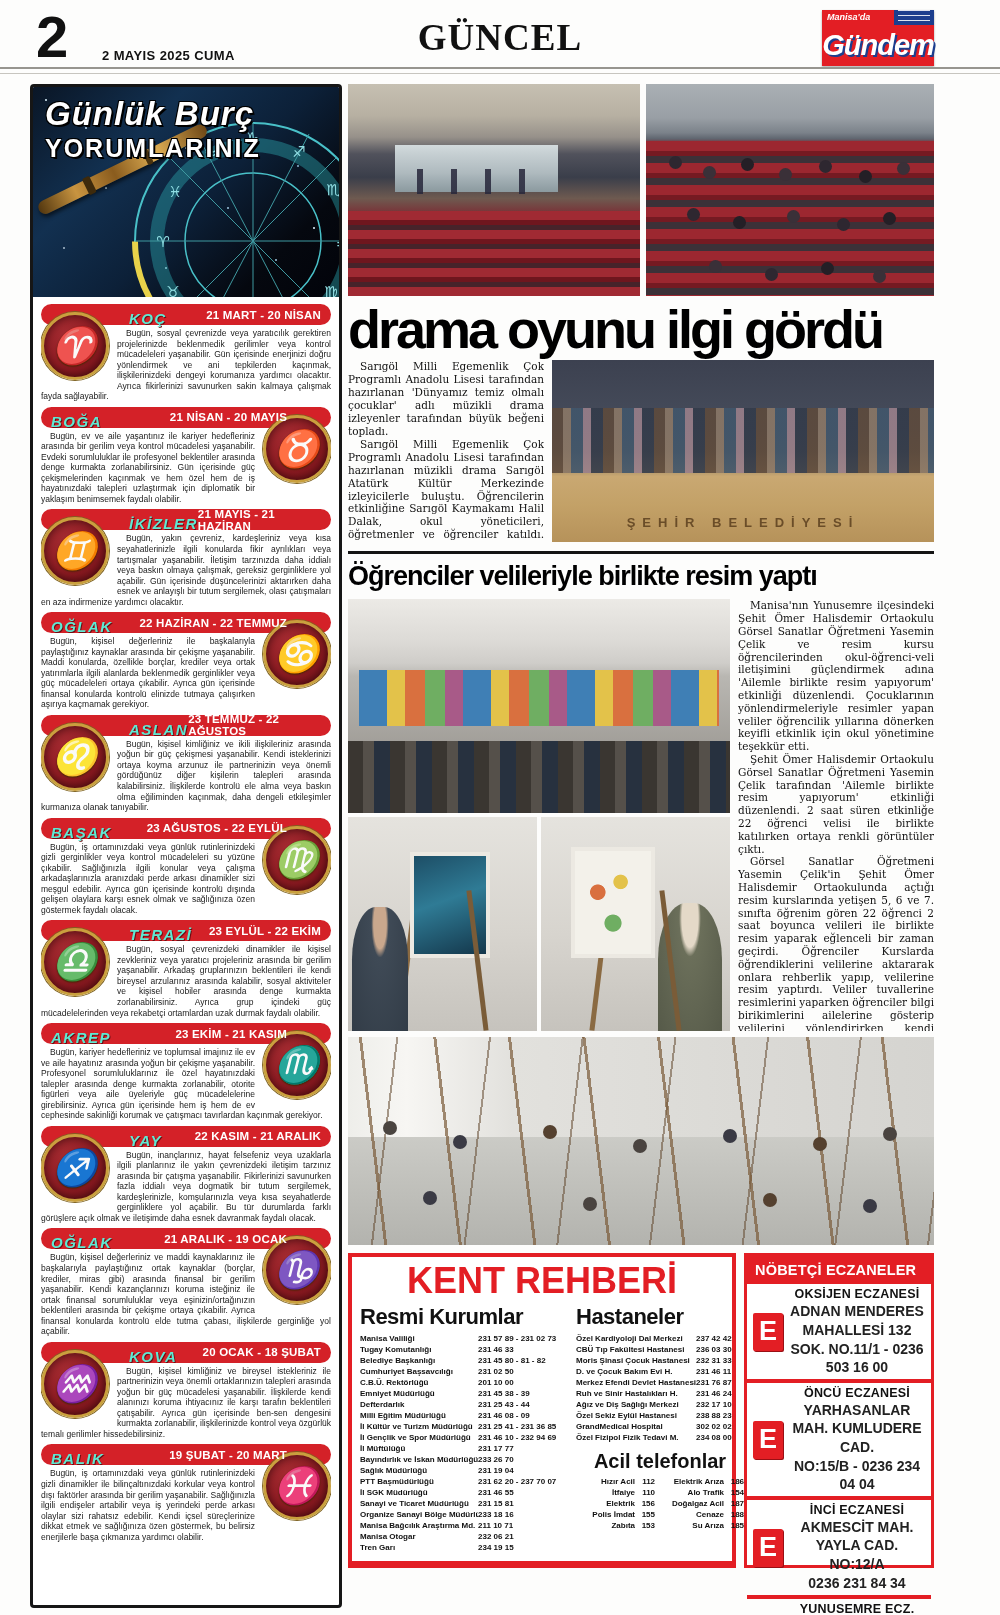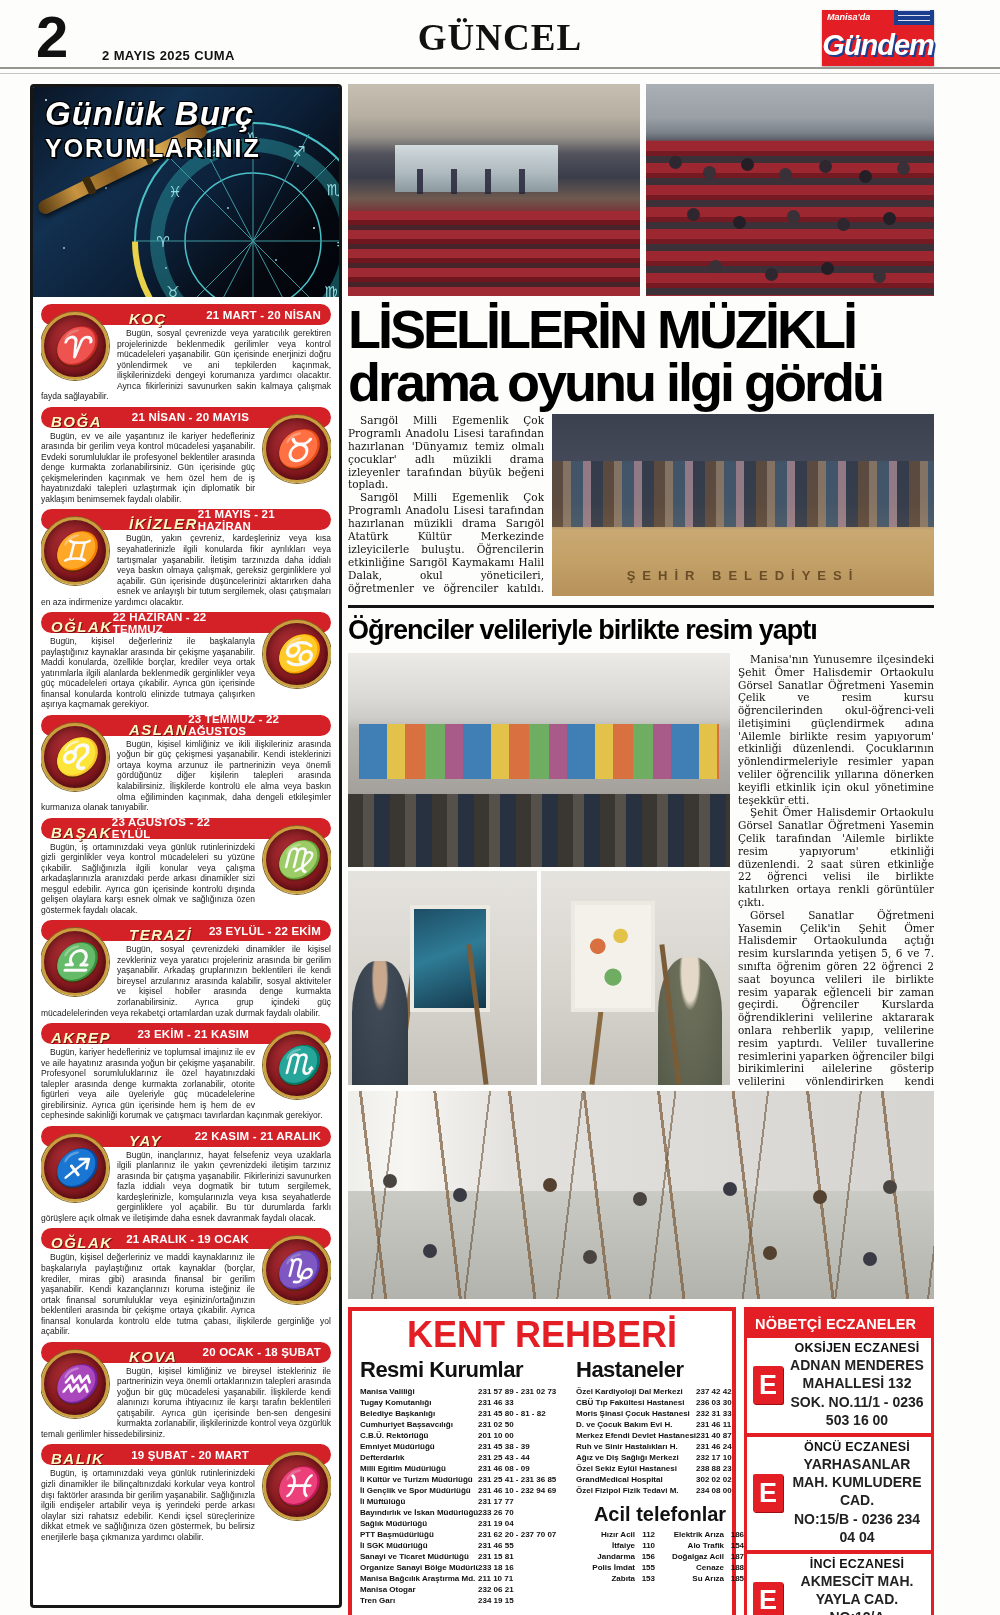--- a/index.html
+++ b/index.html
@@ -46,22 +46,22 @@
   .burc-l1 { font-size:33px; font-weight:bold; font-style:italic; color:#fff; letter-spacing:1px;
              text-shadow:2px 2px 0 #000,-1px -1px 0 #000,1px -1px 0 #000,-1px 1px 0 #000; }
   .burc-l2 { font-size:25px; font-weight:bold; color:#fff; letter-spacing:2px; margin-top:1px;
              text-shadow:2px 2px 0 #000,-1px -1px 0 #000,1px -1px 0 #000,-1px 1px 0 #000; }
 
   .signs { padding:7px 8px 4px; }
   .sign { margin-bottom:5px; overflow:hidden; }
   .sign-banner { display:flex; justify-content:space-between; align-items:center; background:#d42128;
                  border-radius:11px; height:21px; padding:0 10px; }
   .sign[data-side="left"]  .sign-banner { padding-left:88px; }
-  .sign[data-side="right"] .sign-banner { padding-right:82px; }
-  .sign-name  { color:#fef9c3; font-weight:bold; font-style:italic; font-size:15px; letter-spacing:1.5px;
+  .sign[data-side="right"] .sign-banner { padding-right:44px; }
+  .sign-name  { color:#5eead4; font-weight:bold; font-style:italic; font-size:15px; letter-spacing:1.5px;
                 text-shadow:1px 1px 0 #6d0d12;margin-top:8px; }
   .sign-dates { color:#fff; font-weight:bold; font-size:11.5px; letter-spacing:.2px; }
   .sign-body { margin-top:3px; }
   .sign-icon { width:62px; height:62px; border-radius:50%; display:flex; align-items:center; justify-content:center;
                background:radial-gradient(circle at 35% 30%,#a42b31 0%,#8e1b22 55%,#5f0c12 100%);
                border:3px solid #c9a03e; box-shadow:0 0 0 1px #7d611f,inset 0 0 10px rgba(0,0,0,.55);
                color:#edbf59; font-size:36px; line-height:1; text-shadow:0 1px 2px #402700; }
   .sign[data-side="left"]  .sign-icon { float:left;  margin:-16px 8px 2px 0; }
   .sign[data-side="right"] .sign-icon { float:right; margin:-16px 0 2px 8px; }
   .sign-text { font-size:8.5px; line-height:1.24; text-align:justify; color:#1a1a1a; margin:0; text-indent:9px; }
@@ -394,21 +394,20 @@
         <div class="p1-figs"></div>
         <div class="p1-seats"></div>
       </div>
       <div class="photo p2">
         <div class="p2-rows"></div>
         <div class="p2-heads"></div>
       </div>
     </div>
 
     <h1 class="headline1">
-      <span>LİSELİLERİN MÜZİKLİ</span>
       <span>drama oyunu ilgi gördü</span>
     </h1>
 
     <div class="article1">
       <div class="a1-text">
         <p>Sarıgöl Milli Egemenlik Çok Programlı Anadolu Lisesi tarafından hazırlanan 'Dünyamız temiz olmalı çocuklar' adlı müzikli drama izleyenler tarafından büyük beğeni topladı.</p>
         <p><span>Sarıgöl Milli Egemenlik Çok Programlı Anadolu Lisesi tarafından hazırlanan müzikli drama Sarıgöl Atatürk Kültür Merkezinde izleyicilerle buluştu. Öğrencilerin etkinliğine Sarıgöl Kaymakamı Halil Dalak, okul yöneticileri, öğretmenler ve öğrenciler katıldı. Etkinlik sonunda Sarıgöl Kaymakamı Halil Dalak, müzikali hazırlayan öğretmen ve öğrencileri kutladı.</span> </p>
       </div>
       <div class="photo p3">
         <div class="p3-people"></div>
@@ -555,21 +554,21 @@
                 <div class="dir-row">
                 <span class="dir-name">Moris Şinasi Çocuk Hastanesi</span>
                 <span class="dir-phone">232 31 33</span>
               </div>
                 <div class="dir-row">
                 <span class="dir-name">D. ve Çocuk Bakım Evi H.</span>
                 <span class="dir-phone">231 46 11</span>
               </div>
                 <div class="dir-row">
                 <span class="dir-name">Merkez Efendi Devlet Hastanesi</span>
-                <span class="dir-phone">231 40 87</span>
+                <span class="dir-phone">231 76 87</span>
               </div>
                 <div class="dir-row">
                 <span class="dir-name">Ruh ve Sinir Hastalıkları H.</span>
                 <span class="dir-phone">231 46 24</span>
               </div>
                 <div class="dir-row">
                 <span class="dir-name">Ağız ve Diş Sağlığı Merkezi</span>
                 <span class="dir-phone">232 17 10</span>
               </div>
                 <div class="dir-row">
@@ -590,21 +589,21 @@
               <div class="acil-col">
                   <div class="acil-row">
                   <span class="acil-name">Hızır Acil</span>
                   <span class="acil-num">112</span>
                 </div>
                   <div class="acil-row">
                   <span class="acil-name">İtfaiye</span>
                   <span class="acil-num">110</span>
                 </div>
                   <div class="acil-row">
-                  <span class="acil-name">Jandarma</span>
+                  <span class="acil-name">Elektrik</span>
                   <span class="acil-num">156</span>
                 </div>
                   <div class="acil-row">
                   <span class="acil-name">Polis İmdat</span>
                   <span class="acil-num">155</span>
                 </div>
                   <div class="acil-row">
                   <span class="acil-name">Zabıta</span>
                   <span class="acil-num">153</span>
                 </div>

